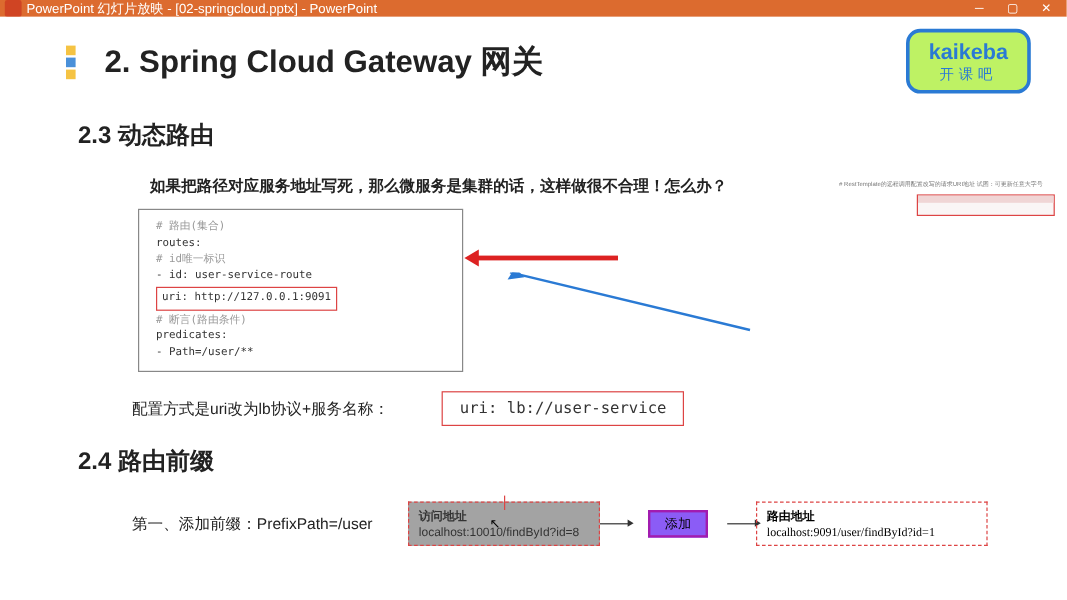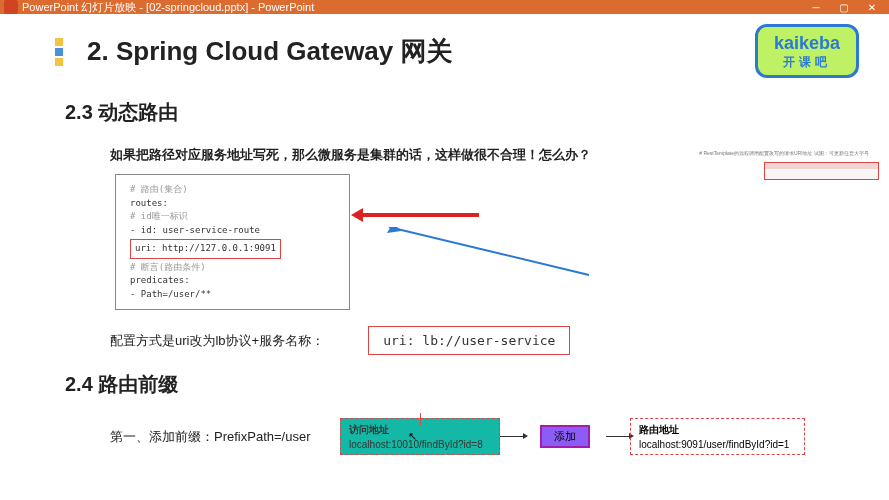--- a/index.html
+++ b/index.html
@@ -19,30 +19,30 @@
     .heading-row { display: flex; align-items: center; gap: 24px; margin-bottom: 30px; }
     .heading-accent { display: flex; flex-direction: column; gap: 2px; }
     .accent-sq { width: 8px; height: 8px; }
     .accent-y { background: #f5c343; }
     .accent-b { background: #4a90d9; }
     .heading-text { font-size: 26px; font-weight: bold; color: #222; }
 
     
     .logo-box { position: absolute; top: 10px; right: 30px; border: 3px solid #2a7ad4; border-radius: 12px; padding: 6px 16px 4px; background: #bef264; text-align: center; }
     .logo-main { color: #2a7ad4; font-weight: bold; font-size: 18px; }
-    .logo-sub { color: #2a7ad4; font-size: 12px; font-weight: bold; letter-spacing: 4px; }
+    .logo-sub { color: #2a7ad4; font-size: 12px; font-weight: normal; letter-spacing: 4px; }
 
     
     .section-title { font-size: 20px; font-weight: bold; color: #222; margin: 0 0 20px 10px; }
 
     
-    .para { font-size: 13px; color: #222; margin-left: 55px; margin-bottom: 10px; font-weight: bold; }
+    .para { font-size: 13px; color: #222; margin-left: 70px; margin-bottom: 10px; font-weight: bold; }
 
     
-    .codebox1 { border: 1px solid #888; padding: 8px 14px; margin-left: 60px; width: 235px; font-size: 9px; font-family: Consolas, monospace; line-height: 1.5; color: #333; position: relative; background: #fff; }
+    .codebox1 { border: 1px solid #888; padding: 8px 14px; margin-left: 60px; width: 271px; font-size: 9px; font-family: Consolas, monospace; line-height: 1.5; color: #333; position: relative; background: #fff; }
     .codebox1 .comment { color: #999; }
     .codebox1 .uri-line { border: 1px solid #d44; padding: 2px 4px; display: inline-block; margin: 2px 0; }
     
     .red-arrow { position: absolute; right: -140px; top: 35px; width: 130px; height: 10px; }
     .red-arrow::before { content: ""; position: absolute; left: 0; top: 3px; width: 120px; height: 4px; background: #d22; }
     .red-arrow::after { content: ""; position: absolute; left: -8px; top: -2px; border-top: 7px solid transparent; border-bottom: 7px solid transparent; border-right: 12px solid #d22; }
     
     .blue-arrow { position: absolute; right: -230px; top: 52px; width: 200px; height: 50px; }
     .blue-arrow svg { position: absolute; left: 0; top: 0; }
 
@@ -52,28 +52,28 @@
     .config-box { border: 1px solid #d44; padding: 6px 14px; font-family: Consolas, monospace; font-size: 13px; color: #333; }
 
     
     .faded { color: #ccc; font-size: 9px; margin-left: 315px; margin-top: 6px; }
 
     
     .sec24 { margin-top: 16px; }
     .prefix-rows { margin-left: 55px; }
     .prefix-row { display: flex; align-items: center; margin-bottom: 22px; font-size: 12px; }
     .prefix-label { width: 230px; color: #222; font-size: 13px; }
-    .addr-box { border: 1px dashed #d44; padding: 4px 8px; font-size: 10px; color: #333; width: 160px; background: #14b8a6; position: relative; }
+    .addr-box { border: 1px dashed #d44; padding: 4px 8px; font-size: 10px; color: #333; width: 160px; background: #a3a3a3; position: relative; }
     .addr-box .tiny-title { font-weight: bold; font-size: 10px; margin-bottom: 2px; }
     .addr-box .url { font-size: 10px; color: #333; }
     .addr-box .red-caret { position: absolute; top: -6px; left: 50%; width: 1px; height: 12px; background: #d44; }
     .flow-btn { border: 2px solid #a21caf; background: #8b5cf6; padding: 2px 12px; font-size: 11px; margin: 0 16px; }
     .flow-line { width: 24px; height: 1px; background: #333; position: relative; }
     .flow-line::after { content: ""; position: absolute; right: -4px; top: -3px; border-left: 5px solid #333; border-top: 3.5px solid transparent; border-bottom: 3.5px solid transparent; }
-    .route-box { border: 1px dashed #d44; padding: 4px 8px; font-size: 10px; width: 175px; position: relative; }
+    .route-box { border: 1px dashed #d44; padding: 4px 8px; font-size: 10px; width: 193px; position: relative; font-family: Liberation Serif, serif; }
     .route-box .tiny-title { font-weight: bold; font-size: 10px; margin-bottom: 2px; }
     .route-box .url { font-size: 10px; }
 
     
     .mini-cap { position: absolute; top: 148px; right: 10px; width: 115px; height: 18px; border: 1px solid #d44; background: #faf5f5; }
     .mini-cap::before { content: ""; position: absolute; left: 0; top: 0; width: 100%; height: 6px; background: #f0d5d5; }
     .mini-cap-lbl { position: absolute; top: 136px; right: 20px; font-size: 5px; color: #777; }
 
     .cursor { position: absolute; left: 408px; top: 416px; font-size: 11px; color: #000; }
   </style>

